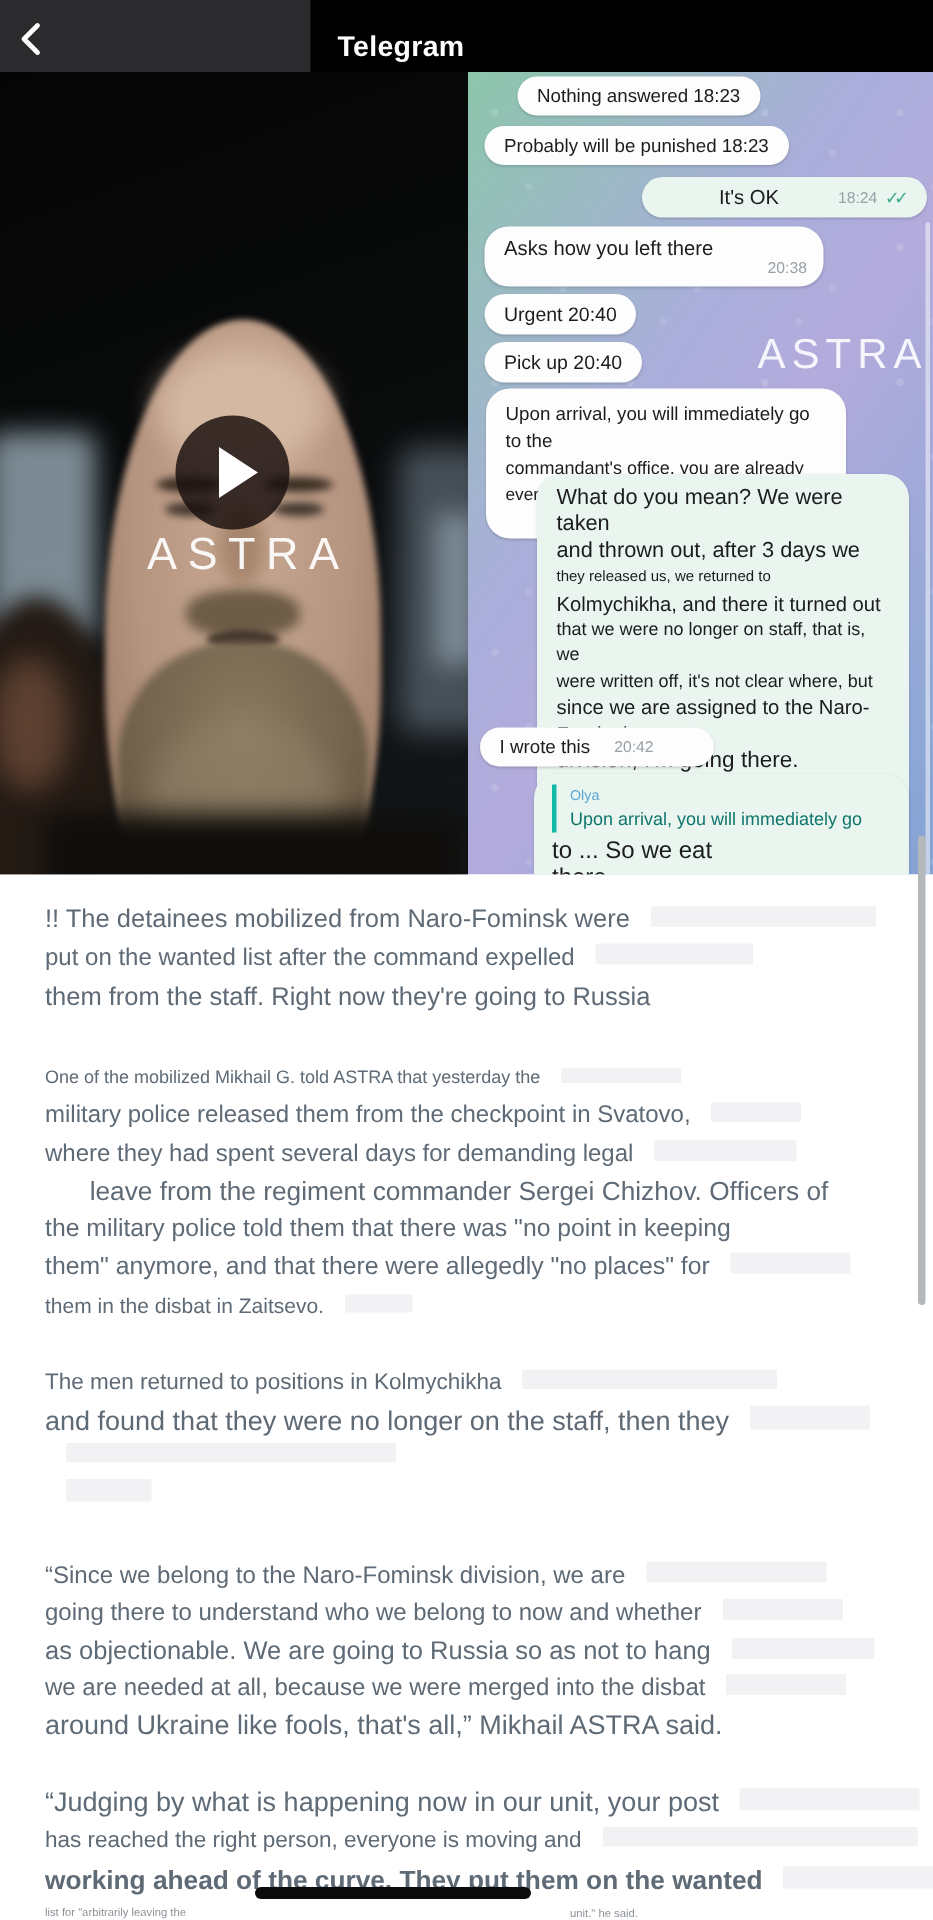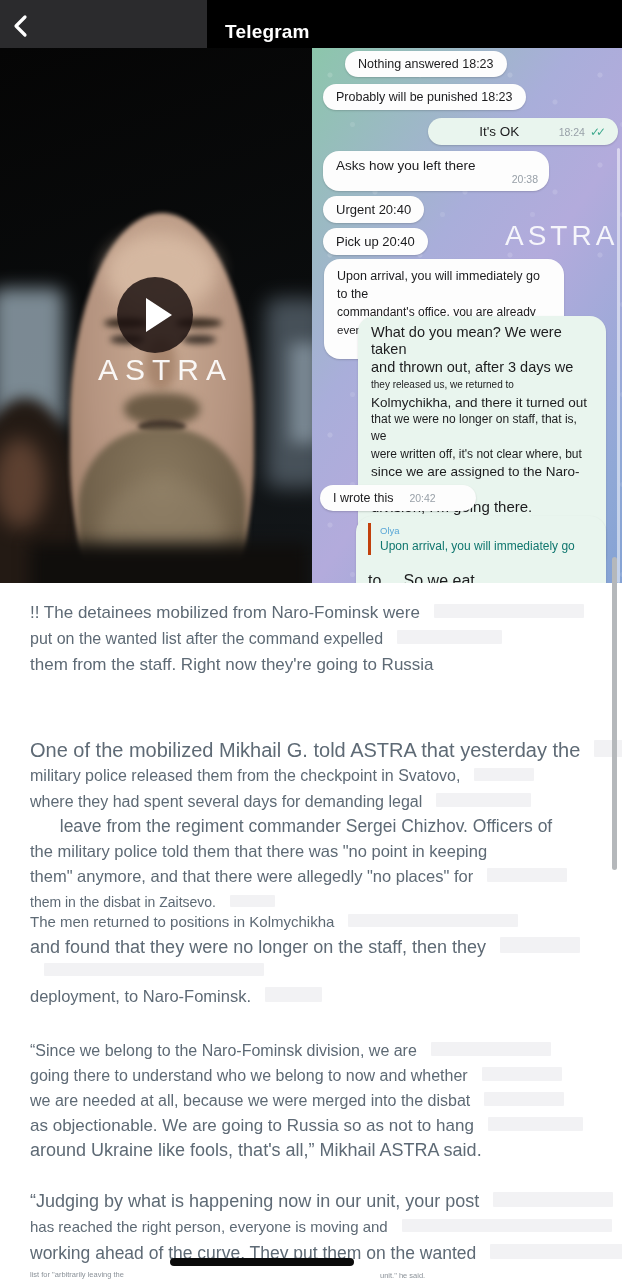--- a/index.html
+++ b/index.html
@@ -50,21 +50,21 @@
                      radial-gradient(circle at 45% 85%, rgba(255,255,255,.6) 0 2px, transparent 3px);
     background-size:90px 90px; }
   .c-watermark { position:absolute; left:193px; top:172px; color:rgba(255,255,255,.88); font-size:28px; font-weight:300; letter-spacing:4px; z-index:4; }
   .chat-edge { position:absolute; left:305px; top:100px; width:3px; height:435px; background:rgba(255,255,255,.5); border-radius:2px; }
   .msg { position:absolute; border-radius:16px; box-shadow:0 1px 2px rgba(0,0,0,.16); color:#1c1c1e; z-index:2; }
   .msg.in  { background:#fdfdfd; }
   .msg.out { background:#e9f5ee; }
   .msg .time { color:#98a0a8; font-size:10.5px; white-space:nowrap; }
   .msg .checks { color:#3fa98e; font-size:12px; letter-spacing:-4px; padding-right:4px; font-style:italic; }
   .msg .time-abs { position:absolute; right:11px; bottom:6px; display:flex; gap:5px; align-items:center; }
-  .reply { border-left:3px solid #c2410c; padding:2px 0 2px 9px; margin-bottom:17px; }
+  .reply { border-left:3px solid #14b8a6; padding:2px 0 2px 9px; margin-bottom:4px; }
   .reply .r-author { color:#5aa7d6; font-size:9.5px; margin-bottom:3px; }
   .reply .r-text { color:#0f766e; font-size:12px; }
 
   
   .article { position:absolute; left:0; top:583px; width:622px; height:750px; background:#fff; }
   .para { position:absolute; left:30px; right:40px; color:#5e6a75; }
   .pline { white-space:nowrap; }
   .strip { display:inline-block; background:#f2f2f4; height:.85em; vertical-align:baseline; margin-left:14px; border-radius:1px; }
   .footnote { position:absolute; color:#8b9299; font-size:7.5px; }
 
@@ -185,45 +185,45 @@
   </div>
 
   <div class="article">
     <div id="paragraphs">
         <div class="para" style="top: 17px;">
           <div class="pline" style="font-size: 17px; line-height: 26px;"><span> !! The detainees mobilized from Naro-Fominsk were</span><span class="strip" style="width: 150px;"></span></div>
           <div class="pline" style="font-size: 16px; line-height: 26px;"><span>put on the wanted list after the command expelled</span><span class="strip" style="width: 105px;"></span></div>
           <div class="pline" style="font-size: 17px; line-height: 26px;"><span>them from the staff. Right now they're going to Russia</span></div>
         </div>
         <div class="para" style="top: 123px;">
-          <div class="pline" style="font-size: 20px; line-height: 25.3px; margin-top: 32px;"><span>One of the mobilized Mikhail G. told ASTRA that yesterday the</span><span class="strip" style="width: 80px;"></span></div>
+          <div class="pline" style="font-size: 12px; line-height: 25.3px;"><span>One of the mobilized Mikhail G. told ASTRA that yesterday the</span><span class="strip" style="width: 80px;"></span></div>
           <div class="pline" style="font-size: 16px; line-height: 25.3px;"><span>military police released them from the checkpoint in Svatovo,</span><span class="strip" style="width: 60px;"></span></div>
           <div class="pline" style="font-size: 16px; line-height: 25.3px;"><span>where they had spent several days for demanding legal</span><span class="strip" style="width: 95px;"></span></div>
           <div class="pline" style="font-size: 17.5px; line-height: 25.3px; text-align: center;"><span>leave from the regiment commander Sergei Chizhov. Officers of</span></div>
           <div class="pline" style="font-size: 16.5px; line-height: 25.3px;"><span>the military police told them that there was "no point in keeping</span></div>
           <div class="pline" style="font-size: 16.5px; line-height: 25.3px;"><span>them" anymore, and that there were allegedly "no places" for</span><span class="strip" style="width: 80px;"></span></div>
           <div class="pline" style="font-size: 14px; line-height: 25.3px;"><span>them in the disbat in Zaitsevo.</span><span class="strip" style="width: 45px;"></span></div>
         </div>
         <div class="para" style="top: 327px;">
           <div class="pline" style="font-size: 15px; line-height: 24.5px;"><span>The men returned to positions in Kolmychikha</span><span class="strip" style="width: 170px;"></span></div>
           <div class="pline" style="font-size: 18px; line-height: 24.5px;"><span>and found that they were no longer on the staff, then they</span><span class="strip" style="width: 80px;"></span></div>
           <div class="pline" style="font-size: 15.5px; line-height: 24.5px;"><span class="strip" style="width: 220px;"></span></div>
-          <div class="pline" style="font-size: 16.5px; line-height: 24.5px;"><span>deployment, to Naro-Fominsk.</span><span class="strip" style="width: 57px;"></span></div>
+          <div class="pline" style="font-size: 16.5px; line-height: 24.5px;"><span class="strip" style="width: 57px;"></span></div>
         </div>
         <div class="para" style="top: 455px;">
           <div class="pline" style="font-size: 16px; line-height: 25px;"><span>“Since we belong to the Naro-Fominsk division, we are</span><span class="strip" style="width: 120px;"></span></div>
           <div class="pline" style="font-size: 16px; line-height: 25px;"><span>going there to understand who we belong to now and whether</span><span class="strip" style="width: 80px;"></span></div>
+          <div class="pline" style="font-size: 17px; line-height: 25px;"><span>as objectionable. We are going to Russia so as not to hang</span><span class="strip" style="width: 95px;"></span></div>
           <div class="pline" style="font-size: 16px; line-height: 25px;"><span>we are needed at all, because we were merged into the disbat</span><span class="strip" style="width: 80px;"></span></div>
-          <div class="pline" style="font-size: 17px; line-height: 25px;"><span>as objectionable. We are going to Russia so as not to hang</span><span class="strip" style="width: 95px;"></span></div>
           <div class="pline" style="font-size: 18px; line-height: 25px;"><span>around Ukraine like fools, that's all,” Mikhail ASTRA said.</span></div>
         </div>
         <div class="para" style="top: 605px;">
           <div class="pline" style="font-size: 18px; line-height: 26px;"><span>“Judging by what is happening now in our unit, your post</span><span class="strip" style="width: 120px;"></span></div>
           <div class="pline" style="font-size: 15px; line-height: 26px;"><span>has reached the right person, everyone is moving and</span><span class="strip" style="width: 210px;"></span></div>
-          <div class="pline" style="font-size: 17.5px; line-height: 26px;"><span>working ahead of the curve. They put them on the wanted</span><span class="strip" style="width: 140px;"></span></div>
+          <div class="pline" style="font-size: 17.5px; line-height: 26px; font-weight: bold;"><span>working ahead of the curve. They put them on the wanted</span><span class="strip" style="width: 140px;"></span></div>
         </div>
       </div>
     <div class="footnote" style="left:30px; top:687px;">list for "arbitrarily leaving the</div>
     <div class="footnote" style="left:380px; top:688px;">unit." he said.</div>
   </div>
 
   <div class="scrollbar"></div>
   <div class="home-indicator"></div>
 </div>
 

